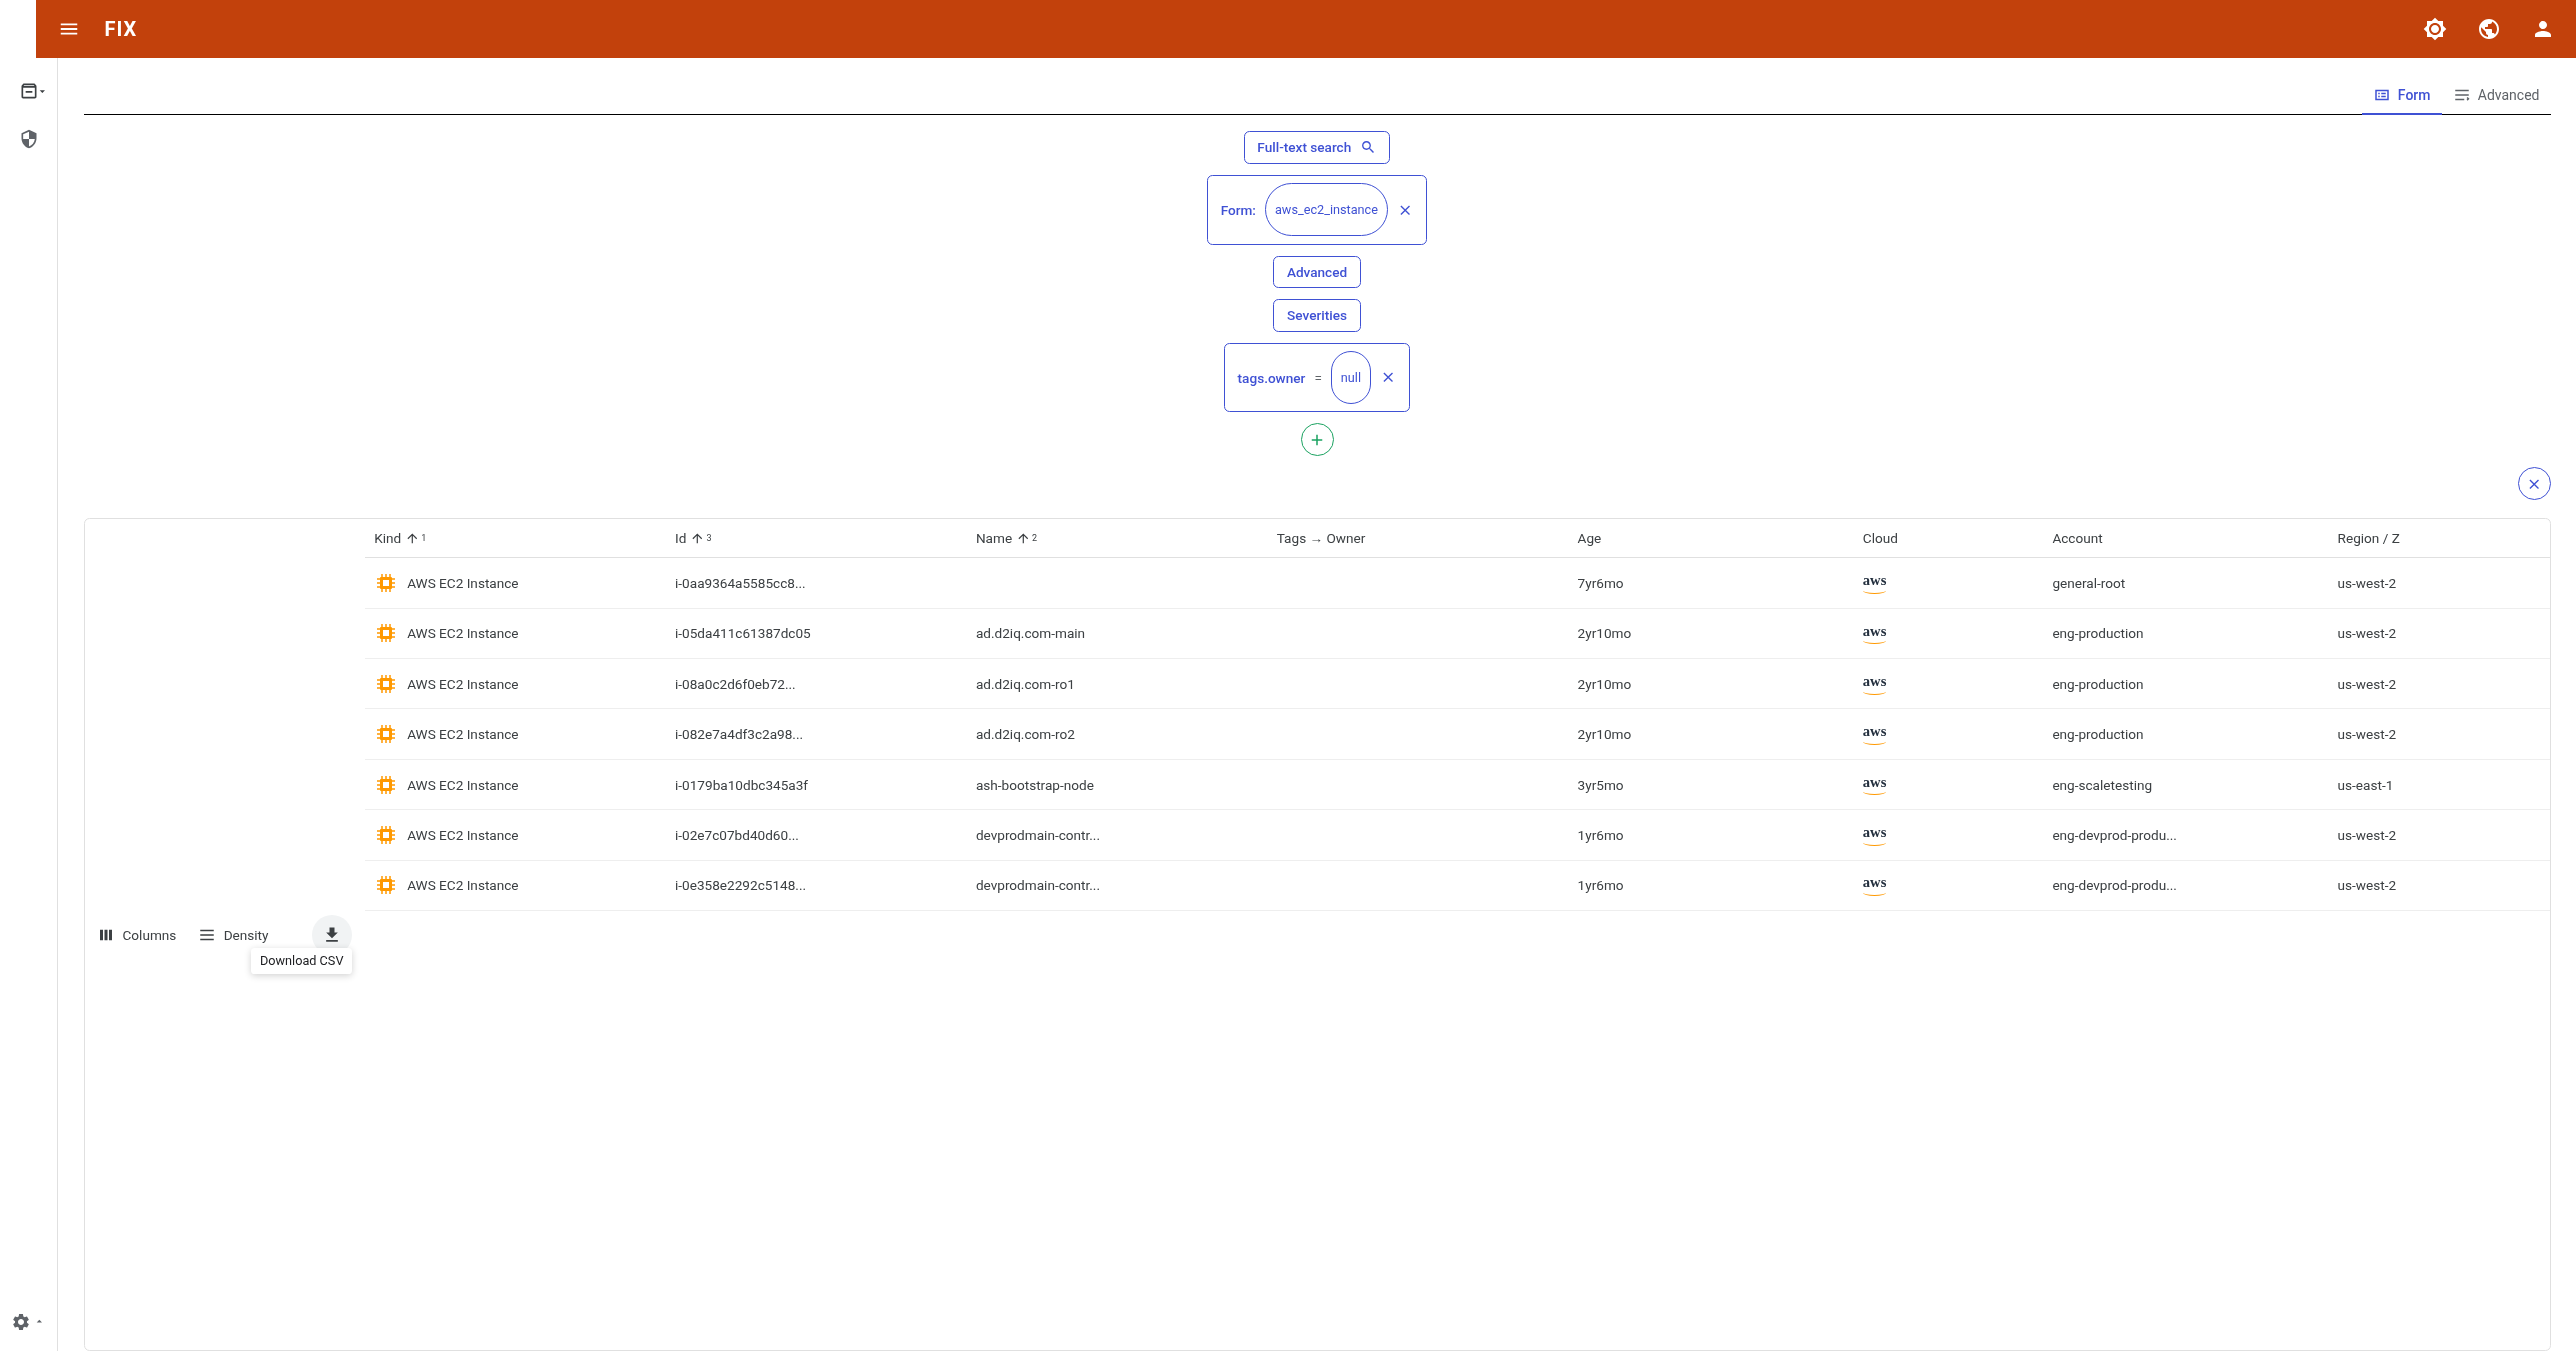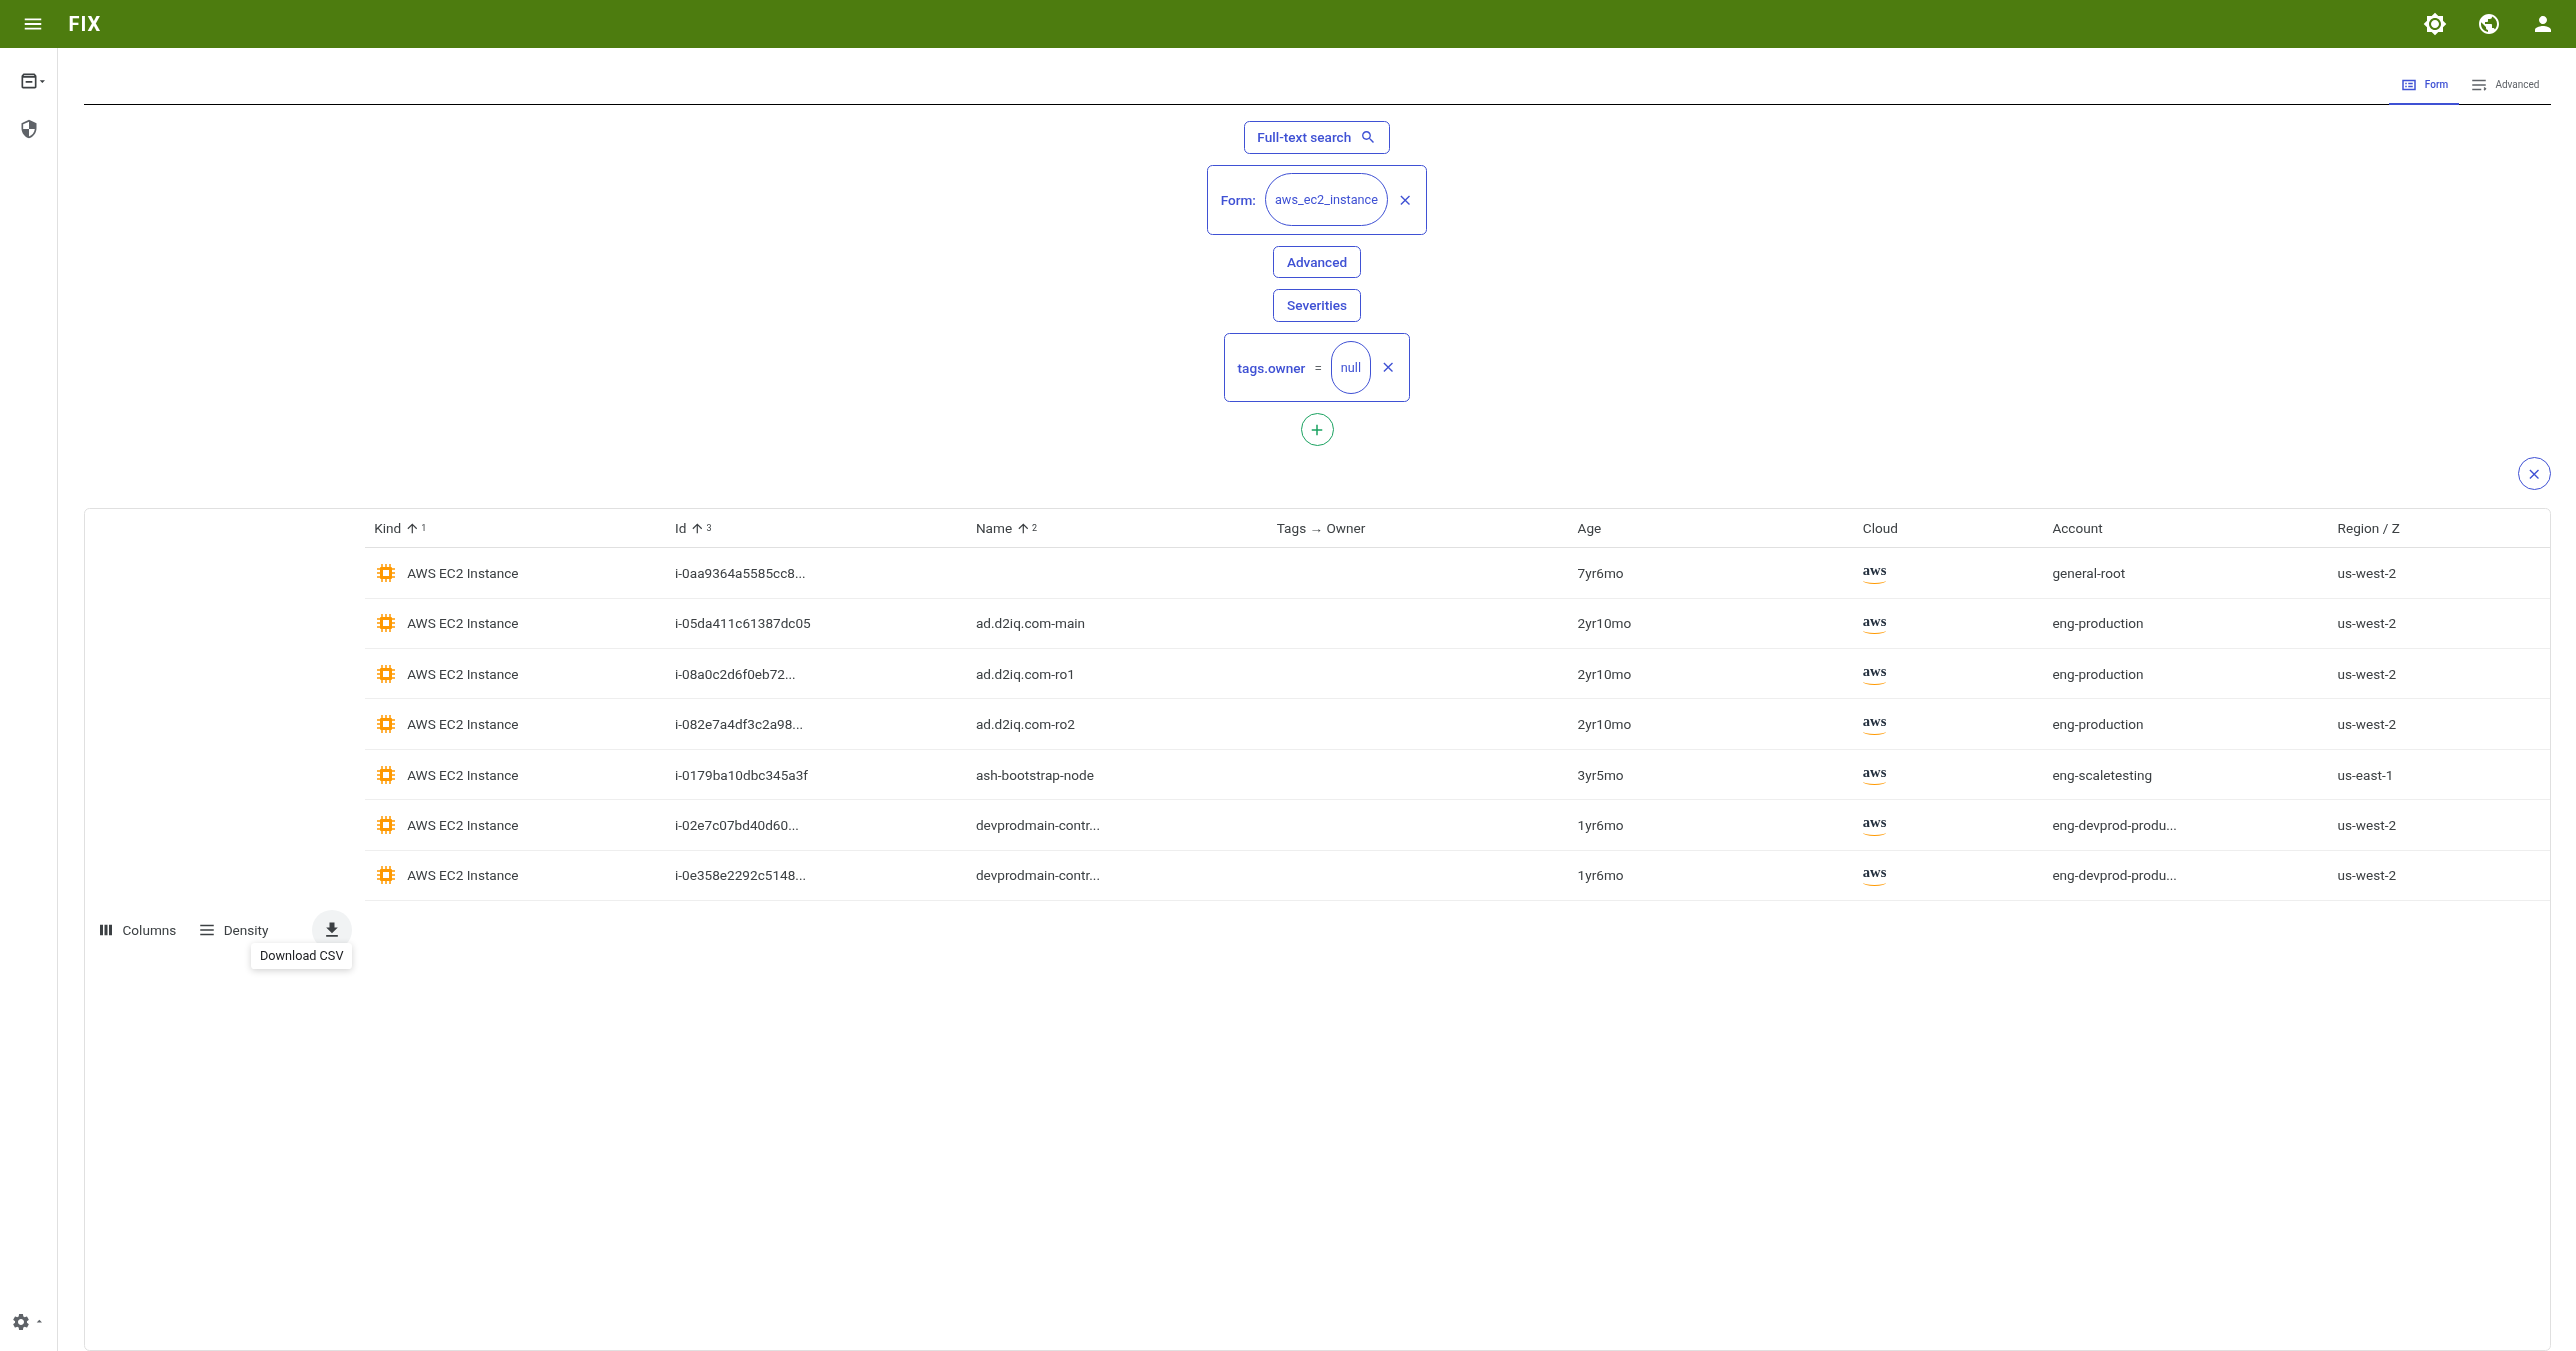--- a/index.html
+++ b/index.html
@@ -1,20 +1,20 @@
 <!DOCTYPE html>
 <html style="font-size:14.6px"><head>
 <meta charset="utf-8">
 <style>
 * { margin: 0; padding: 0; box-sizing: border-box; }
 body { font-family: -apple-system, BlinkMacSystemFont, "Segoe UI", Roboto, sans-serif; font-size: 12.7px; color: #202124; background: #fff; overflow: hidden; }
 .app { display: flex; flex-direction: column; height: 100vh; width: 100vw; }
 
 
-.header { background: #4d7c0f; height: 48px; display: flex; align-items: center; padding: 0 14.6px; color: #fff; }
+.header { background: #c2410c; height: 58px; display: flex; align-items: center; padding: 0 14.6px; color: #fff; margin-left: 36px; }
 .header-left { display: flex; align-items: center; gap: 18px; }
 .menu-btn { width: 36px; height: 36px; display: flex; align-items: center; justify-content: center; cursor: pointer; border-radius: 50%; }
 .menu-btn svg { fill: #fff; width: 22px; height: 22px; }
 .logo { font-size: 20px; font-weight: 700; letter-spacing: 0.9px; }
 .header-right { margin-left: auto; display: flex; align-items: center; gap: 18px; }
 .header-icon { width: 36px; height: 36px; display: flex; align-items: center; justify-content: center; cursor: pointer; }
 .header-icon svg { fill: #fff; width: 24px; height: 24px; }
 
 
 .body { flex: 1; display: flex; overflow: hidden; }
@@ -27,21 +27,21 @@
 .sidebar-item .chevron { position: absolute; right: 1.8px; width: 12.7px; height: 12.7px; }
 .sidebar-spacer { flex: 1; }
 .sidebar-bottom { width: 44px; height: 44px; display: flex; align-items: center; justify-content: center; cursor: pointer; color: #5f6368; margin-bottom: 7.3px; }
 .sidebar-bottom svg { width: 20px; height: 20px; fill: #5f6368; }
 
 
 .main { flex: 1; display: flex; flex-direction: column; padding: 22px 25.5px 0 25.5px; overflow: hidden; }
 
 
 .tabs-row { display: flex; justify-content: flex-end; border-bottom: 0.9px solid #000; margin-bottom: 16.4px; }
-.tab { display: flex; align-items: center; gap: 7.3px; padding: 5.5px 11px 9px 11px; cursor: pointer; font-size: 10px; color: #5f6368; border-bottom: 2.7px solid transparent; margin-bottom: -0.9px; }
+.tab { display: flex; align-items: center; gap: 7.3px; padding: 5.5px 11px 9px 11px; cursor: pointer; font-size: 14px; color: #5f6368; border-bottom: 2.7px solid transparent; margin-bottom: -0.9px; }
 .tab svg { width: 18px; height: 18px; fill: currentColor; }
 .tab.active { color: #3f51d4; border-bottom-color: #3f51d4; font-weight: 500; }
 
 
 .filters-row { display: flex; align-items: center; gap: 11px; margin-bottom: 18px; flex-direction: column; }
 .chip { border: 0.9px solid #3f51d4; border-radius: 5.5px; padding: 7.3px 12.7px; display: flex; align-items: center; gap: 9px; color: #3f51d4; font-size: 13.6px; font-weight: 500; cursor: pointer; background: #fff; }
 .chip .inner-pill { border: 0.9px solid #3f51d4; border-radius: 909px; padding: 18px 9px; font-weight: 400; font-size: 12.7px; color: #3f51d4; }
 .chip svg { width: 16.4px; height: 16.4px; fill: #3f51d4; }
 .chip .eq { color: #5f6368; font-weight: 400; }
 .add-filter { width: 33px; height: 33px; border: 1.4px solid #1aa260; border-radius: 50%; display: flex; align-items: center; justify-content: center; cursor: pointer; }

